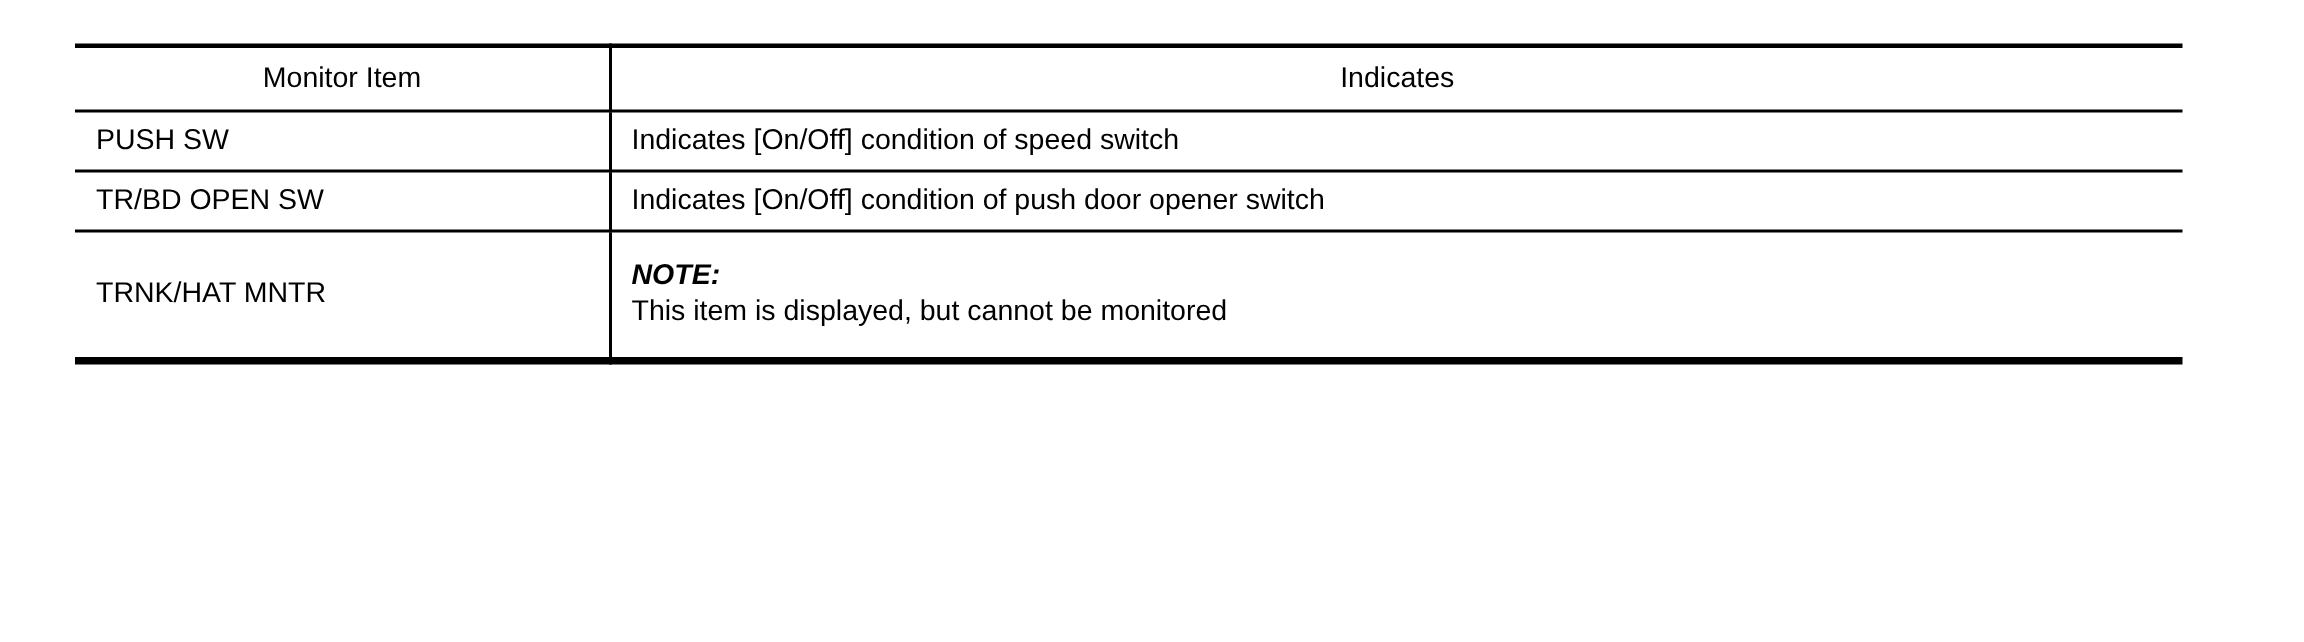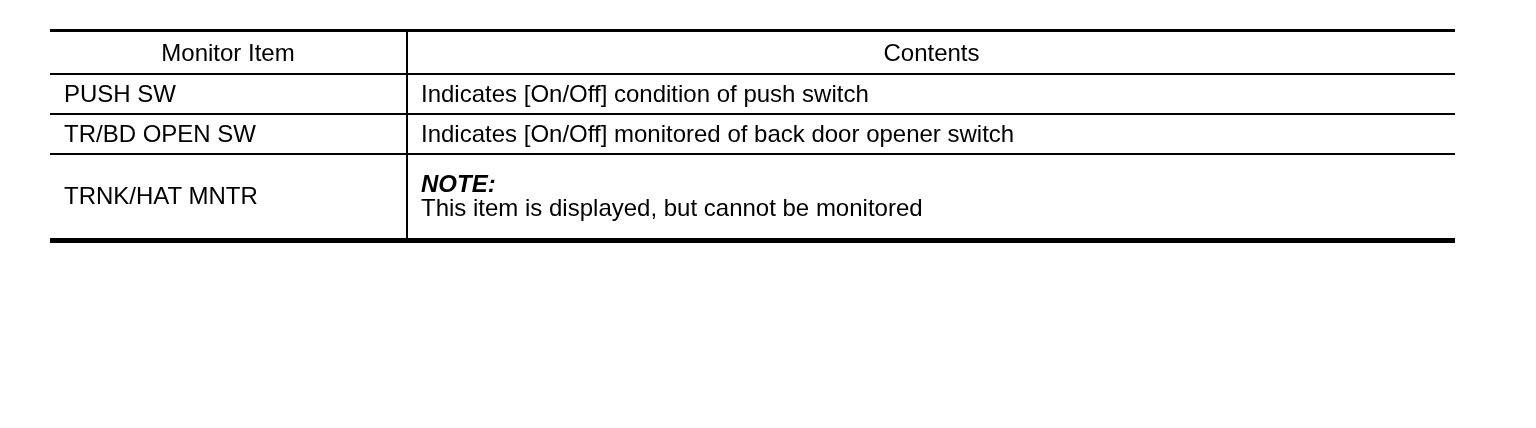--- a/index.html
+++ b/index.html
@@ -22,21 +22,21 @@
     border-collapse: collapse;
     table-layout: fixed;
     width: 100%;
     border-top: 3px solid #000000;
     border-bottom: 5px solid #000000;
   }
   table.doc-table col.col-item { width: 357px; }
   table.doc-table th,
   table.doc-table td {
     border-bottom: 2px solid #000000;
-    font-size: 24px;
+    font-size: 19px;
     line-height: 24px;
     font-weight: 400;
     vertical-align: middle;
     padding: 0;
     overflow: hidden;
   }
   table.doc-table th:first-child,
   table.doc-table td:first-child {
     border-right: 2px solid #000000;
   }
@@ -71,31 +71,31 @@
 
 <div class="table-wrap">
   <table class="doc-table">
     <colgroup>
       <col class="col-item">
       <col class="col-contents">
     </colgroup>
     <thead>
       <tr>
         <th>Monitor Item</th>
-        <th>Contents</th>
+        <th>Indicates</th>
       </tr>
     </thead>
     <tbody>
       <tr class="row-single">
         <td class="cell-item">PUSH SW</td>
-        <td class="cell-content">Indicates [On/Off] condition of push switch</td>
+        <td class="cell-content">Indicates [On/Off] condition of speed switch</td>
       </tr>
       <tr class="row-single">
         <td class="cell-item">TR/BD OPEN SW</td>
-        <td class="cell-content">Indicates [On/Off] monitored of back door opener switch</td>
+        <td class="cell-content">Indicates [On/Off] condition of push door opener switch</td>
       </tr>
       <tr class="row-double">
         <td class="cell-item">TRNK/HAT MNTR</td>
         <td class="cell-content">
           <span class="note-label">NOTE:</span>
           <span class="note-text">This item is displayed, but cannot be monitored</span>
         </td>
       </tr>
     </tbody>
   </table>

